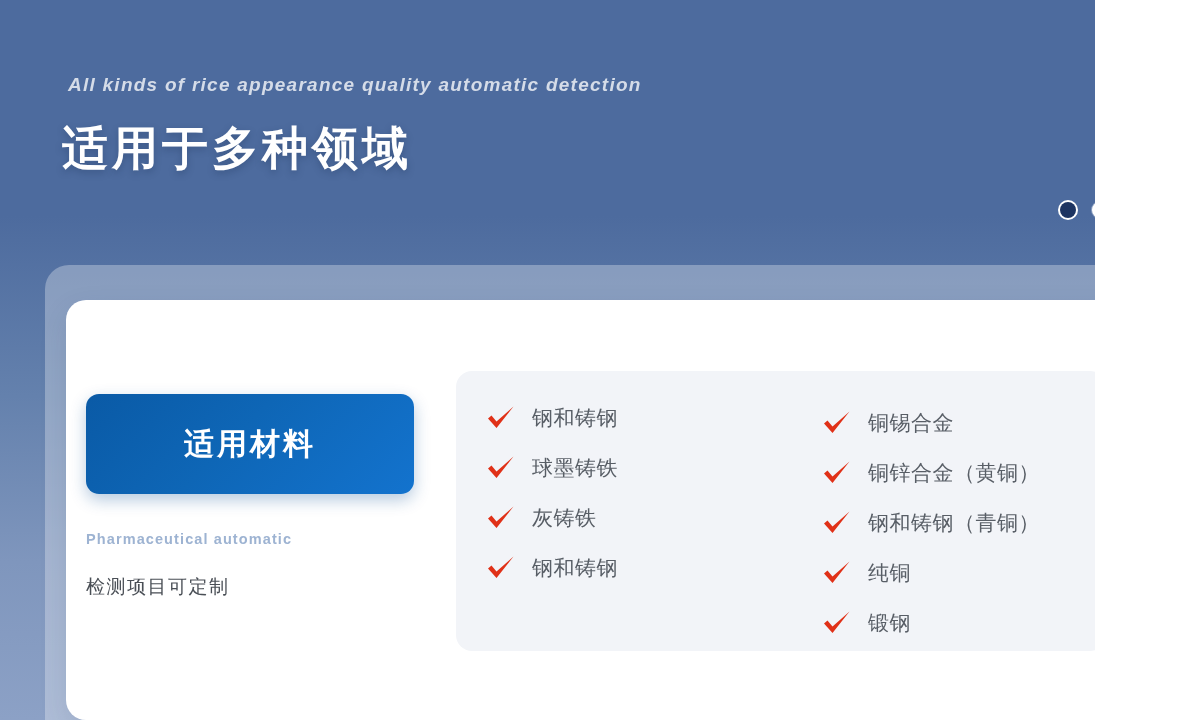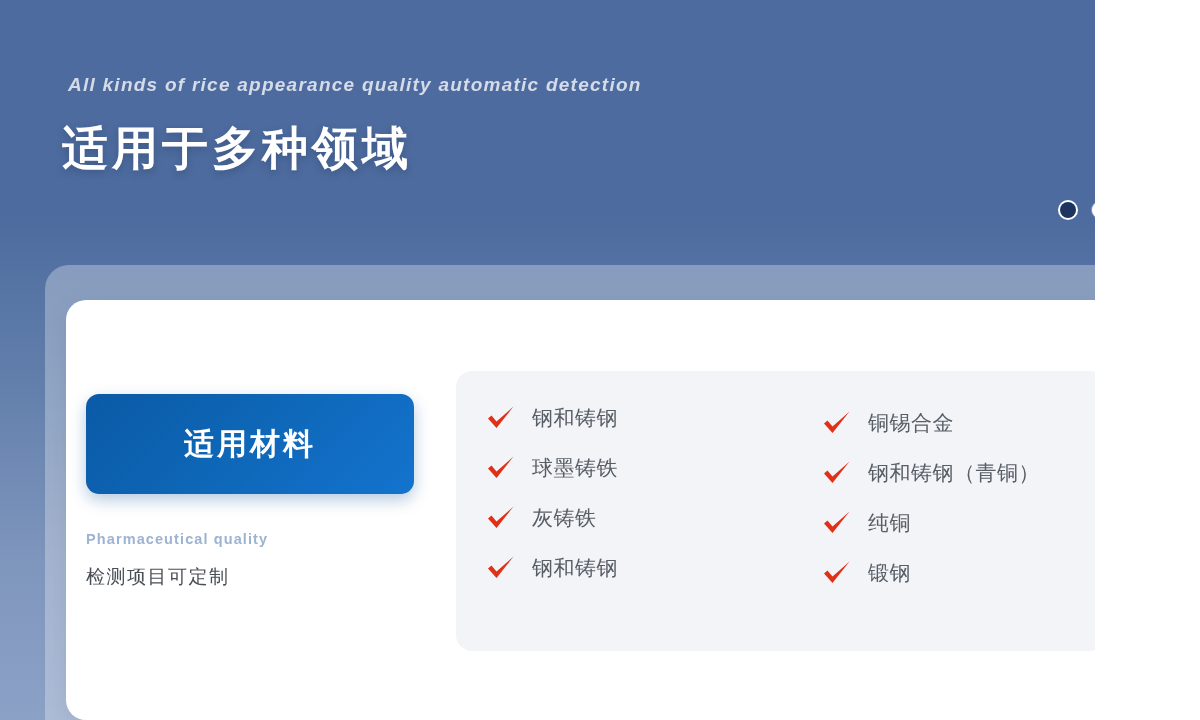--- a/index.html
+++ b/index.html
@@ -132,21 +132,21 @@
   .left-sub-en {
     margin-top: 37px;
     font-size: 14.5px;
     font-weight: 700;
     letter-spacing: 1.1px;
     color: #9db3d2;
     white-space: nowrap;
   }
 
   .left-sub-cn {
-    margin-top: 17px;
+    margin-top: 27px;
     font-size: 19px;
     letter-spacing: 1.5px;
     color: #4a4f56;
     white-space: nowrap;
   }
 
   
   .list-box {
     position: absolute;
     left: 456px;
@@ -217,21 +217,21 @@
     <span class="dot"></span>
     <span class="dot"></span>
   </div>
 
   <div class="outer-panel"></div>
   <div class="white-card"></div>
 
   <div class="left-col">
     <button class="pill-button">适用材料</button>
 
-    <div class="left-sub-en">Pharmaceutical quality</div>
+    <div class="left-sub-en">Pharmaceutical automatic</div>
 
     <div class="left-sub-cn">检测项目可定制</div>
   </div>
 
   <div class="list-box">
 
     <div class="list-col col-left">
       <div class="list-item">
         <span class="check-icon">
           <svg viewBox="0 0 30 26" width="30" height="26" aria-hidden="true">
@@ -274,20 +274,28 @@
           </svg>
         </span>
         <span class="list-label">铜锡合金</span>
       </div>
       <div class="list-item">
         <span class="check-icon">
           <svg viewBox="0 0 30 26" width="30" height="26" aria-hidden="true">
             <path d="M2 13.5 L10.5 23 L27.5 1.5 L23 5.5 L10.5 16.5 L5.5 10.5 Z" fill="#e03118"></path>
           </svg>
         </span>
+        <span class="list-label">铜锌合金（黄铜）</span>
+      </div>
+      <div class="list-item">
+        <span class="check-icon">
+          <svg viewBox="0 0 30 26" width="30" height="26" aria-hidden="true">
+            <path d="M2 13.5 L10.5 23 L27.5 1.5 L23 5.5 L10.5 16.5 L5.5 10.5 Z" fill="#e03118"></path>
+          </svg>
+        </span>
         <span class="list-label">钢和铸钢（青铜）</span>
       </div>
       <div class="list-item">
         <span class="check-icon">
           <svg viewBox="0 0 30 26" width="30" height="26" aria-hidden="true">
             <path d="M2 13.5 L10.5 23 L27.5 1.5 L23 5.5 L10.5 16.5 L5.5 10.5 Z" fill="#e03118"></path>
           </svg>
         </span>
         <span class="list-label">纯铜</span>
       </div>

